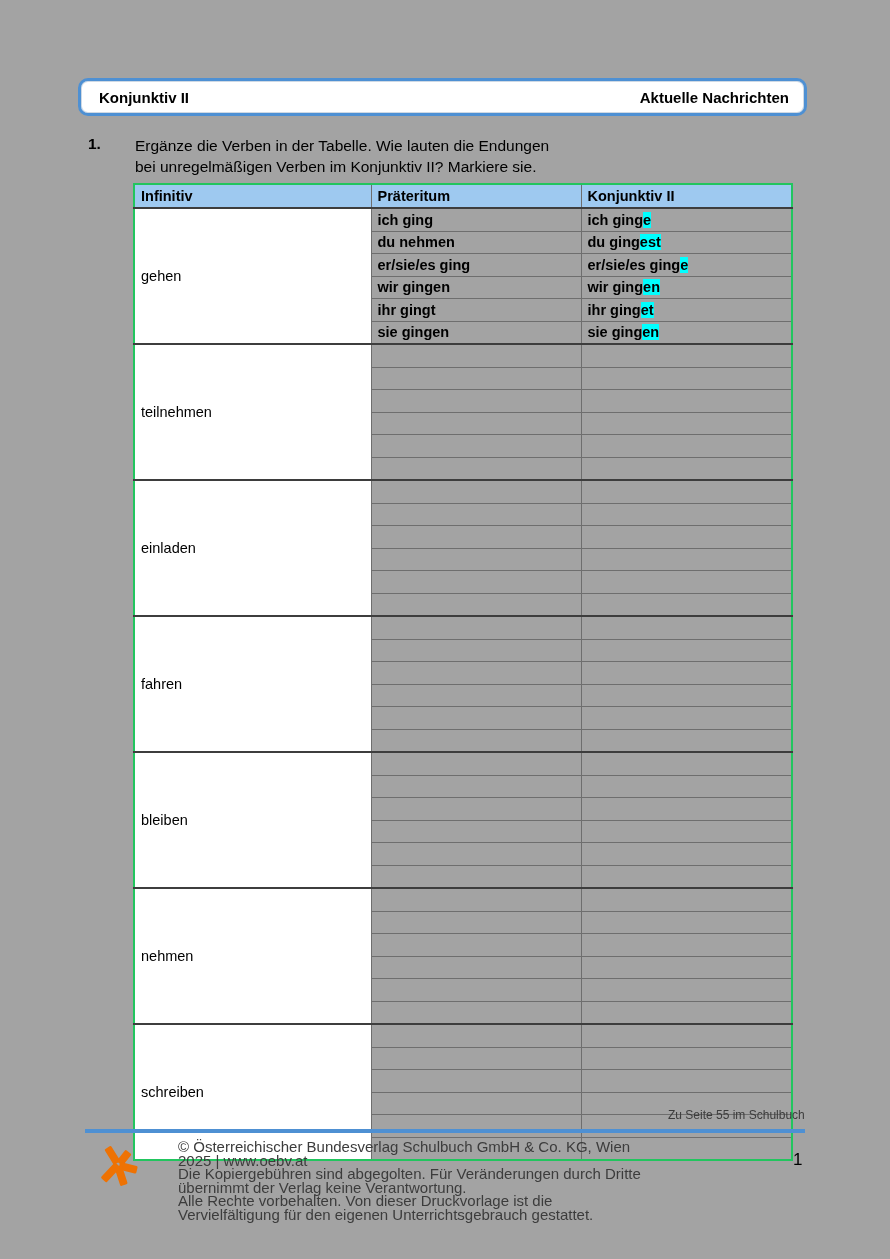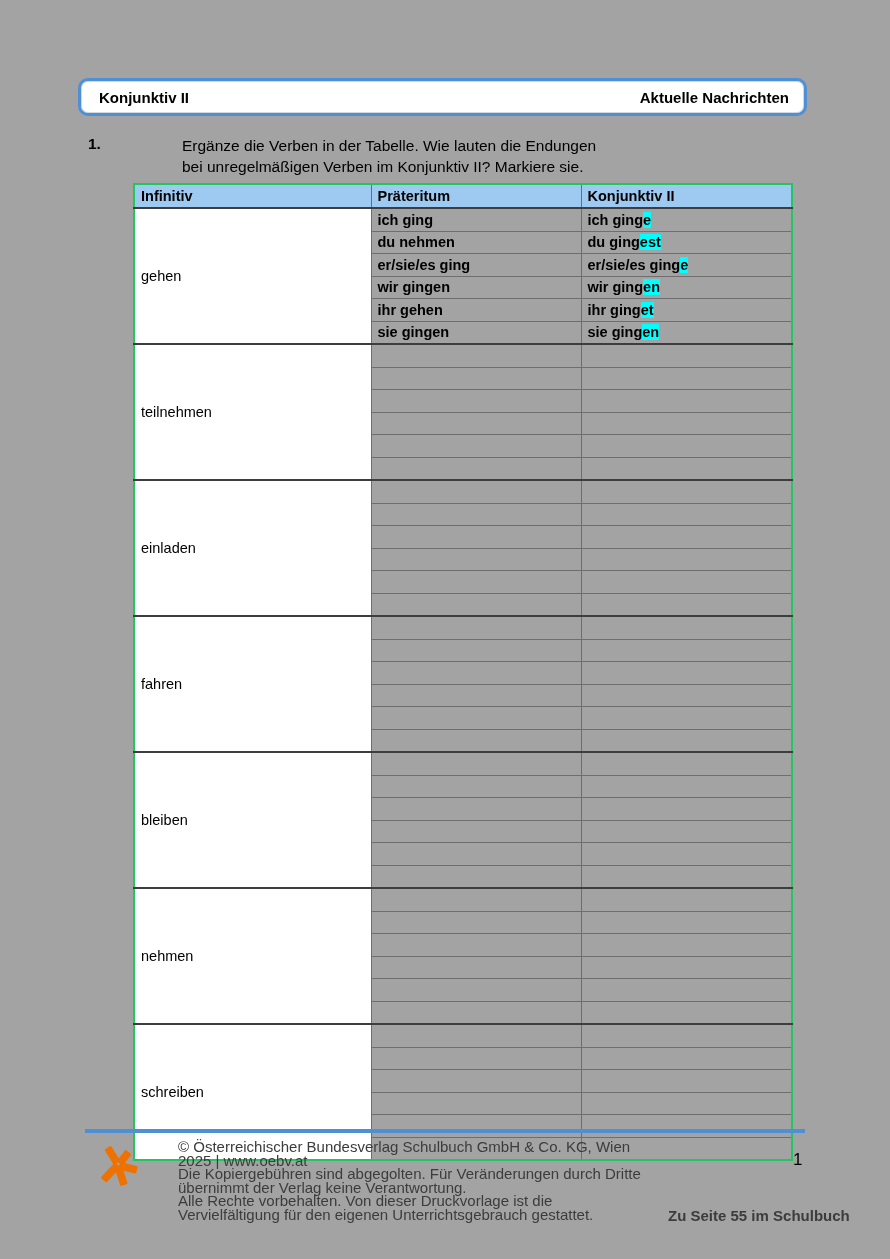--- a/index.html
+++ b/index.html
@@ -27,21 +27,21 @@
   .header-box .hb-topic{
     font-size:15px;font-weight:bold;white-space:nowrap;
   }
   
   .task-number{
     position:absolute;left:88px;top:135px;
     font-size:15.5px;font-weight:bold;
   }
   .task-text{
     position:absolute;left:135px;top:135px;width:560px;
-    font-size:15.5px;line-height:21px;font-weight:normal;margin-left:47px;
+    font-size:15.5px;line-height:21px;font-weight:normal;
   }
   
   table.grammar{
     position:absolute;left:133px;top:183px;
     width:658px;
     border-collapse:collapse;
     table-layout:fixed;
   }
   table.grammar col.c1{width:237px;}
   table.grammar col.c2{width:210px;}
@@ -77,22 +77,22 @@
   .footer-rule{
     position:absolute;left:85px;top:1129px;width:720px;height:4px;
     background:var(--accent,#4e90d3);
   }
   .footer-logo{position:absolute;left:97px;top:1141px;width:42px;height:48px;}
   .footer-text{
     position:absolute;left:178px;top:1140px;width:470px;
     font-size:15px;line-height:13.5px;color:#3c3c3c;
   }
   .footer-pageref{
-    position:absolute;left:668px;top:1207px;
-    font-size:15px;font-weight:bold;color:#3c3c3c;white-space:nowrap;
+    position:absolute;left:668px;top:1108px;
+    font-size:12px;font-weight:normal;color:#3c3c3c;white-space:nowrap;
   }
   .page-number{
     position:absolute;left:793px;top:1150px;
     font-size:17px;color:#000;
   }
 </style>
 </head>
 <body>
 
 <div class="page">
@@ -133,21 +133,21 @@
         </tr>
         <tr>
           <td class="filled-cell">er/sie/es ging</td>
           <td class="filled-cell">er/sie/es ging<mark class="hl">e</mark></td>
         </tr>
         <tr>
           <td class="filled-cell">wir gingen</td>
           <td class="filled-cell">wir ging<mark class="hl">en</mark></td>
         </tr>
         <tr>
-          <td class="filled-cell">ihr gehen</td>
+          <td class="filled-cell">ihr gingt</td>
           <td class="filled-cell">ihr ging<mark class="hl">et</mark></td>
         </tr>
         <tr>
           <td class="filled-cell">sie gingen</td>
           <td class="filled-cell">sie ging<mark class="hl">en</mark></td>
         </tr>
         <tr class="group-start">
           <td rowspan="6" class="verb-cell">teilnehmen</td>
           <td class="filled-cell"></td>
           <td class="filled-cell"></td>

